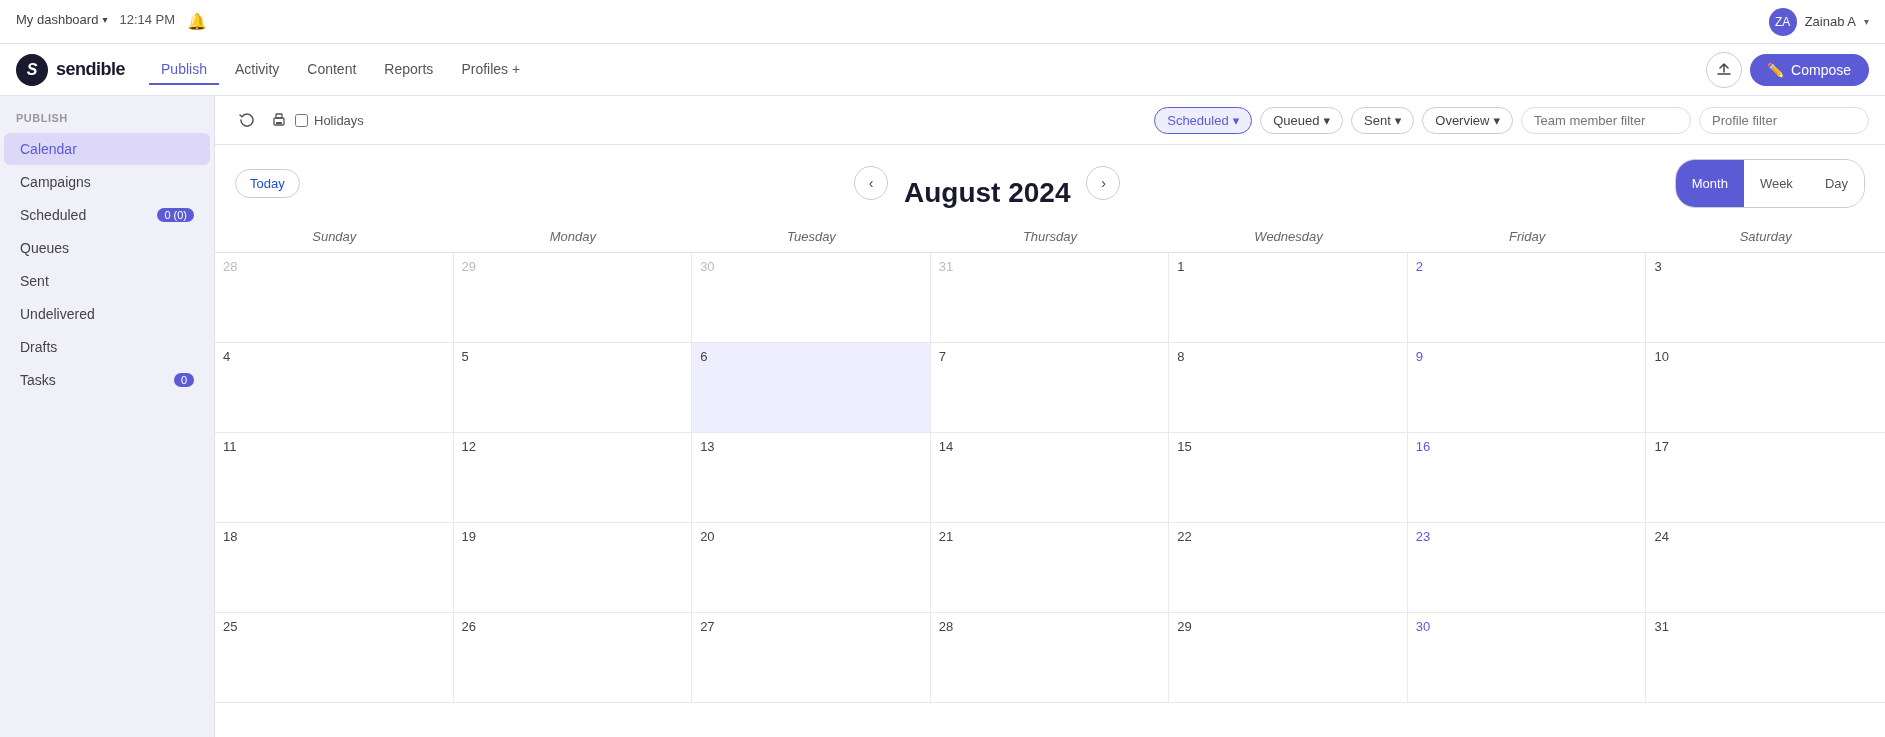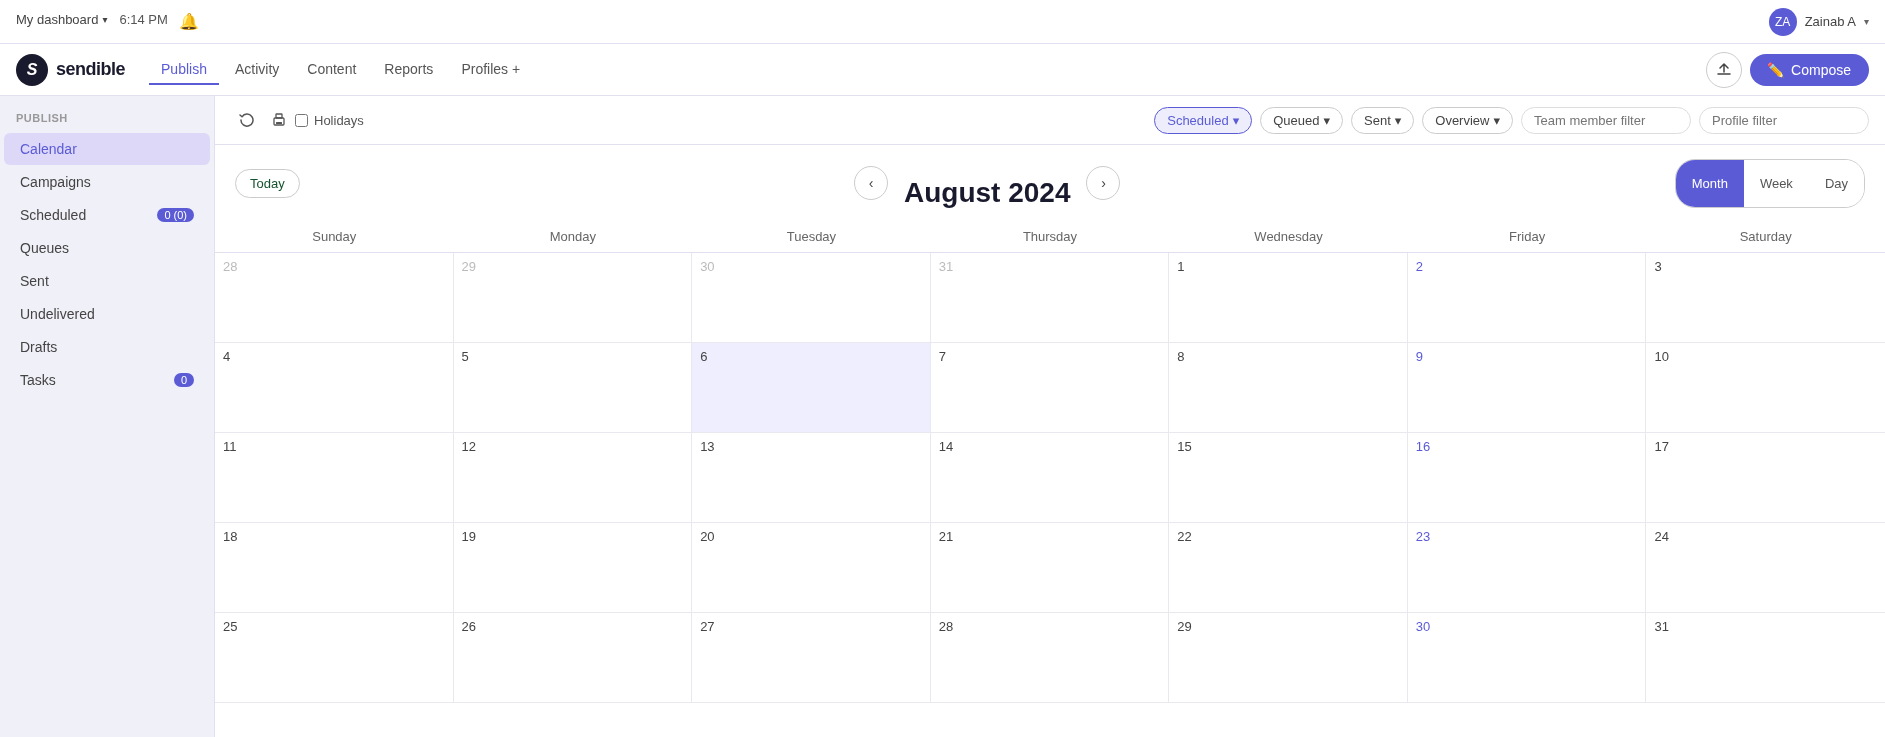--- a/index.html
+++ b/index.html
@@ -59,47 +59,47 @@
     .toolbar-filters { display: flex; align-items: center; gap: 8px; flex-wrap: wrap; }
     .filter-btn { display: flex; align-items: center; gap: 4px; padding: 5px 12px; border: 1px solid #ccc; border-radius: 20px; background: #fff; font-size: 13px; color: #444; cursor: pointer; }
     .filter-btn.active { background: #ededfc; border-color: #5b5bd6; color: #5b5bd6; }
     .filter-input { padding: 5px 12px; border: 1px solid #ddd; border-radius: 20px; background: #fff; font-size: 13px; color: #888; outline: none; width: 170px; }
 
     
     .cal-header { display: flex; align-items: center; justify-content: space-between; padding: 12px 20px; background: #fff; flex-shrink: 0; }
     .cal-header-center { display: flex; align-items: center; gap: 16px; }
     .cal-month-title { font-size: 28px; font-weight: 700; color: #1a1a2e; margin-top: 20px; }
     .nav-circle-btn { width: 34px; height: 34px; border-radius: 50%; border: 1.5px solid #ccc; background: #fff; display: flex; align-items: center; justify-content: center; cursor: pointer; font-size: 14px; color: #444; }
-    .today-btn { padding: 6px 14px; border: 1.5px solid #ccc; border-radius: 20px; background: #fff; font-size: 13px; cursor: pointer; color: #14532d; }
+    .today-btn { padding: 6px 14px; border: 1.5px solid #ccc; border-radius: 20px; background: #fff; font-size: 13px; cursor: pointer; color: #1d4ed8; }
     .view-switcher { display: flex; border: 1px solid #ccc; border-radius: 20px; overflow: hidden; }
     .view-btn { padding: 16px 16px; font-size: 13px; background: #fff; border: none; cursor: pointer; color: #555; }
     .view-btn.active { background: #5b5bd6; color: #fff; }
 
     
     .calendar { flex: 1; overflow-y: auto; background: #fff; }
     .cal-day-headers { display: grid; grid-template-columns: repeat(7, 1fr); border-bottom: 1px solid #e0e0ee; }
-    .cal-day-header { text-align: center; padding: 8px 0; font-size: 13px; color: #666; font-weight: 500; }
+    .cal-day-header { text-align: center; padding: 8px 0; font-size: 13px; color: #666; font-weight: 500; font-style: italic; }
     .cal-grid { display: grid; grid-template-columns: repeat(7, 1fr); grid-template-rows: repeat(5, minmax(90px, 1fr)); }
     .cal-cell { border-right: 1px solid #e8e8ee; border-bottom: 1px solid #e8e8ee; padding: 6px 8px; background: #fff; min-height: 90px; }
     .cal-cell:nth-child(7n) { border-right: none; }
     .cal-cell.other-month .day-num { color: #bbb; }
     .cal-cell.today { background: #eeeeff; }
     .day-num { font-size: 13px; color: #444; text-align: left; }
     .day-num.friday { color: #5b5bd6; }
   </style>
 </head>
 <body>
 
 <div class="topbar">
   <div class="topbar-left">
     <div class="dashboard-title">
       <span>My dashboard</span>
       <span class="chevron">▾</span>
     </div>
-    <span class="topbar-time">6:14 PM</span>
+    <span class="topbar-time">12:14 PM</span>
     <span class="topbar-bell">🔔</span>
   </div>
   <div class="topbar-right">
     <div class="user-avatar">
       <span>ZA</span>
     </div>
     <span class="user-name">Zainab A</span>
     <span class="user-chevron">▾</span>
   </div>
 </div>

